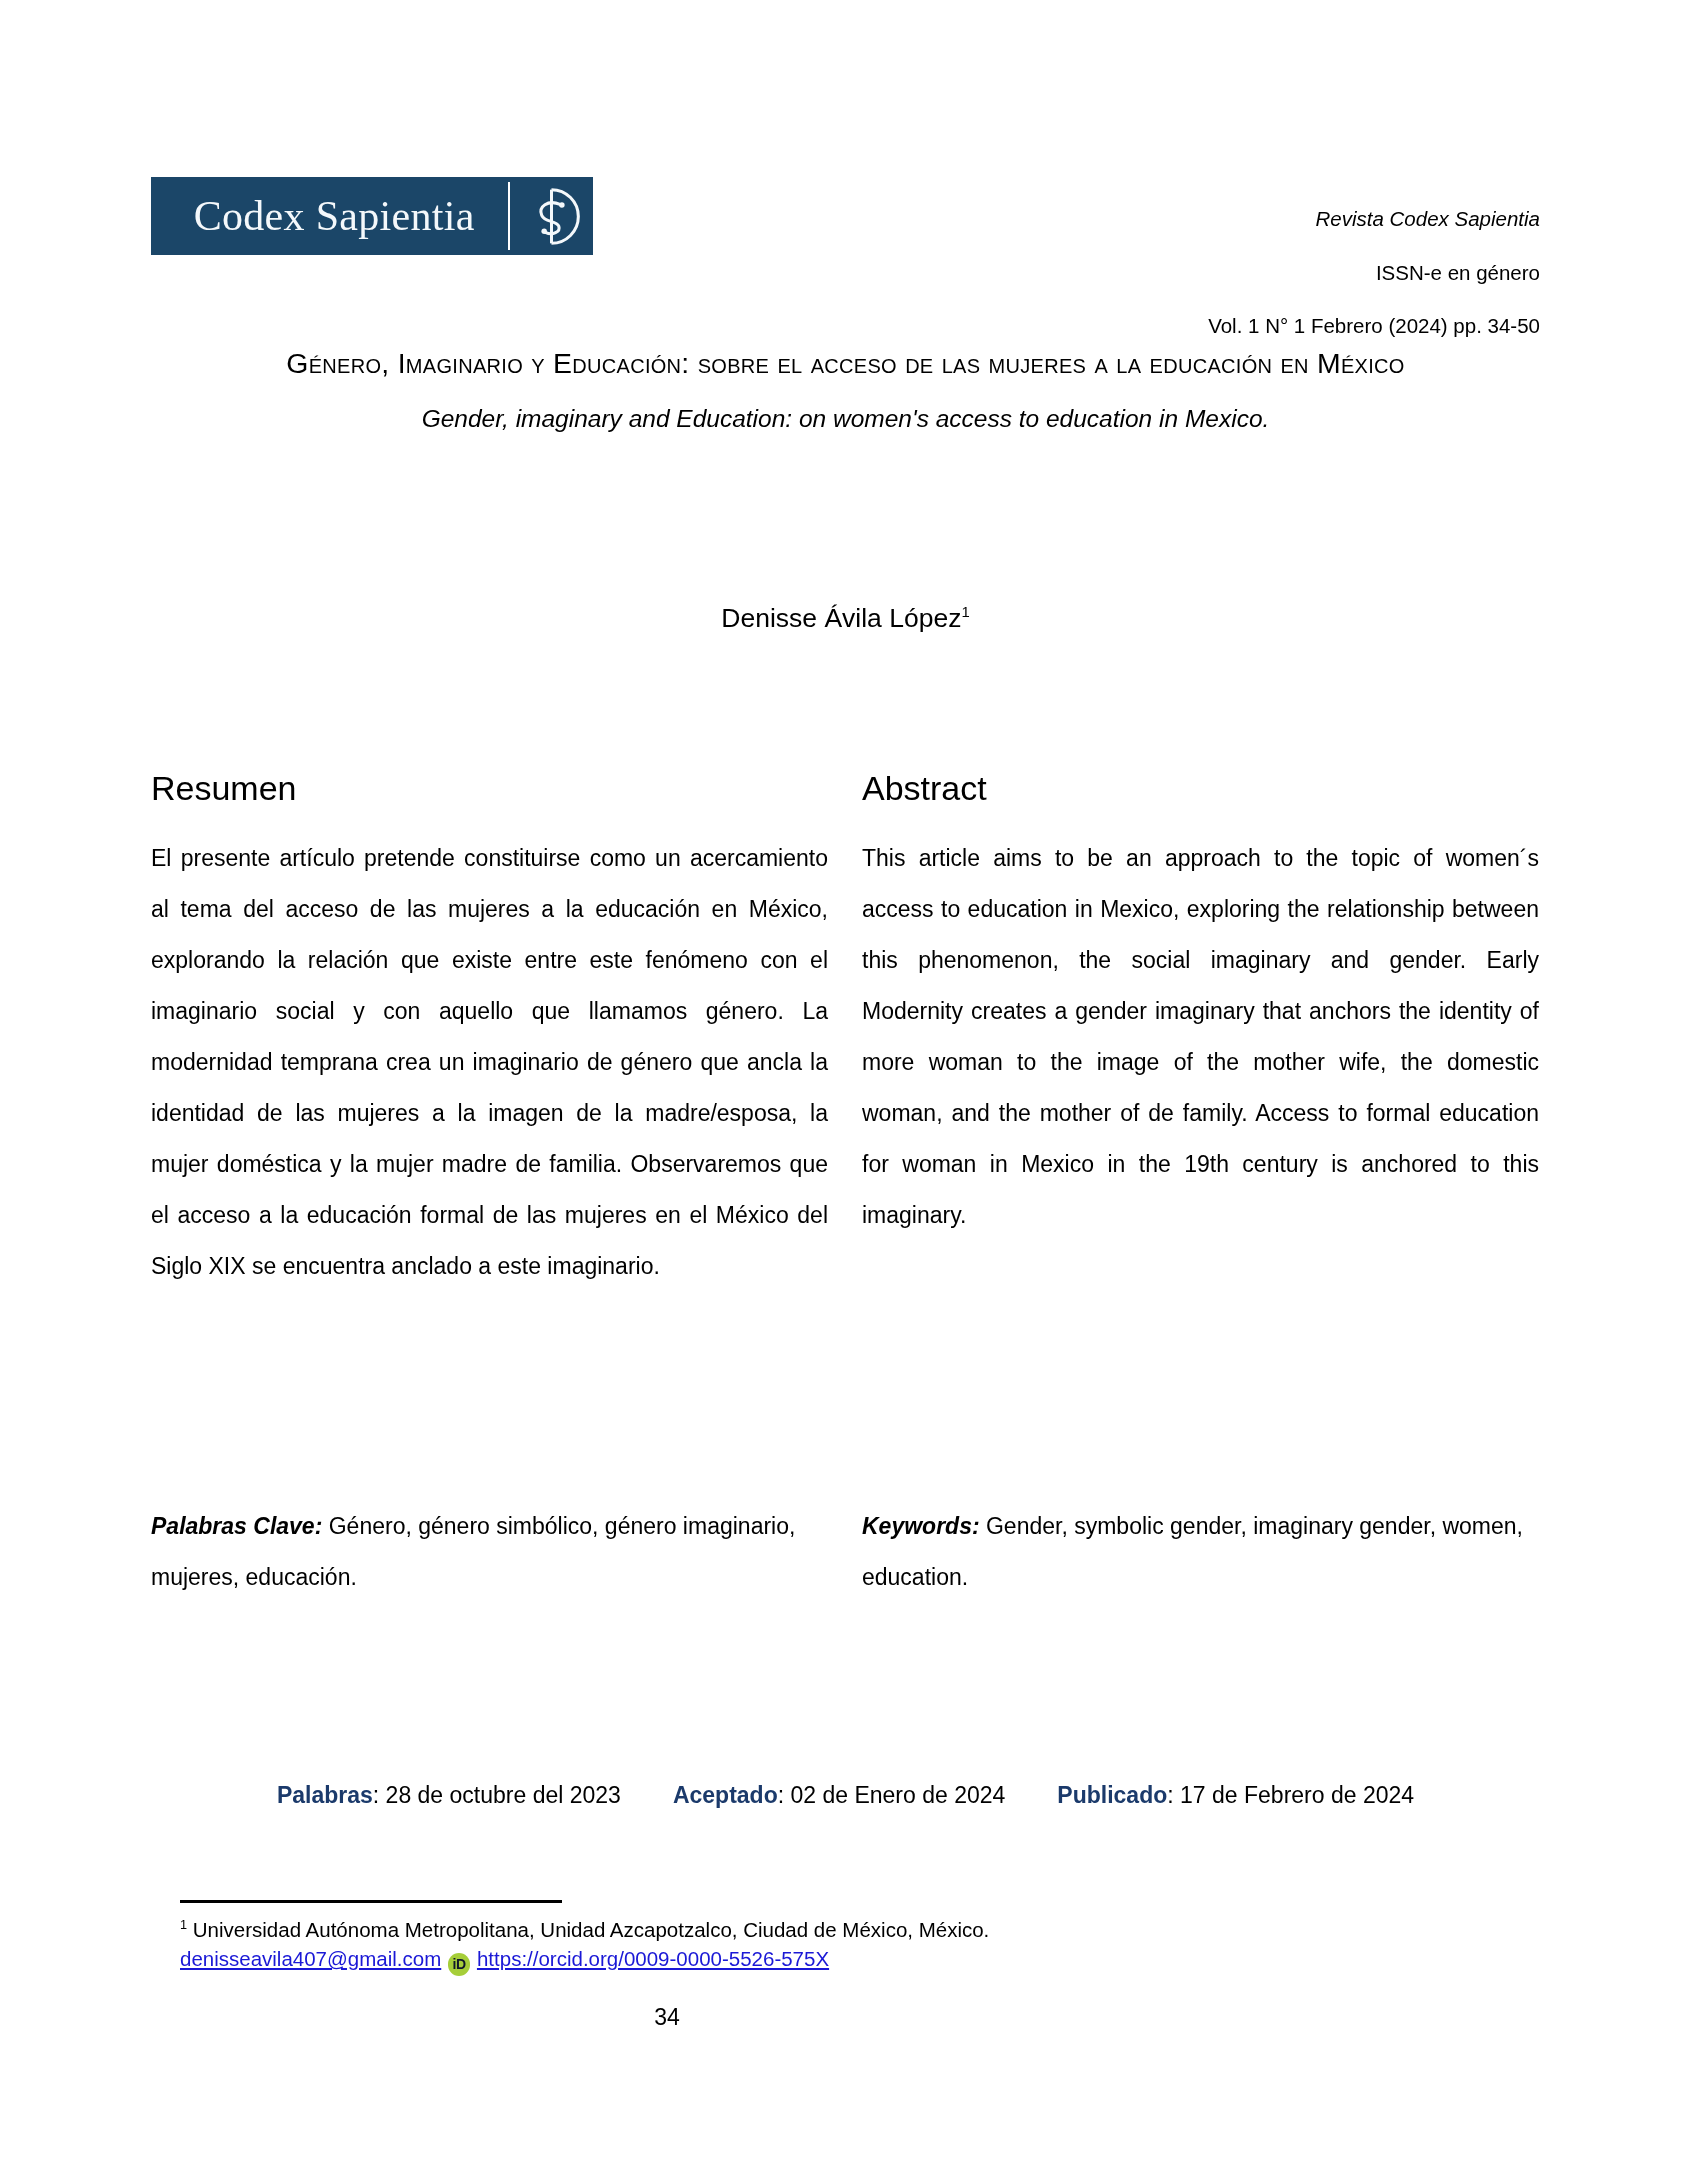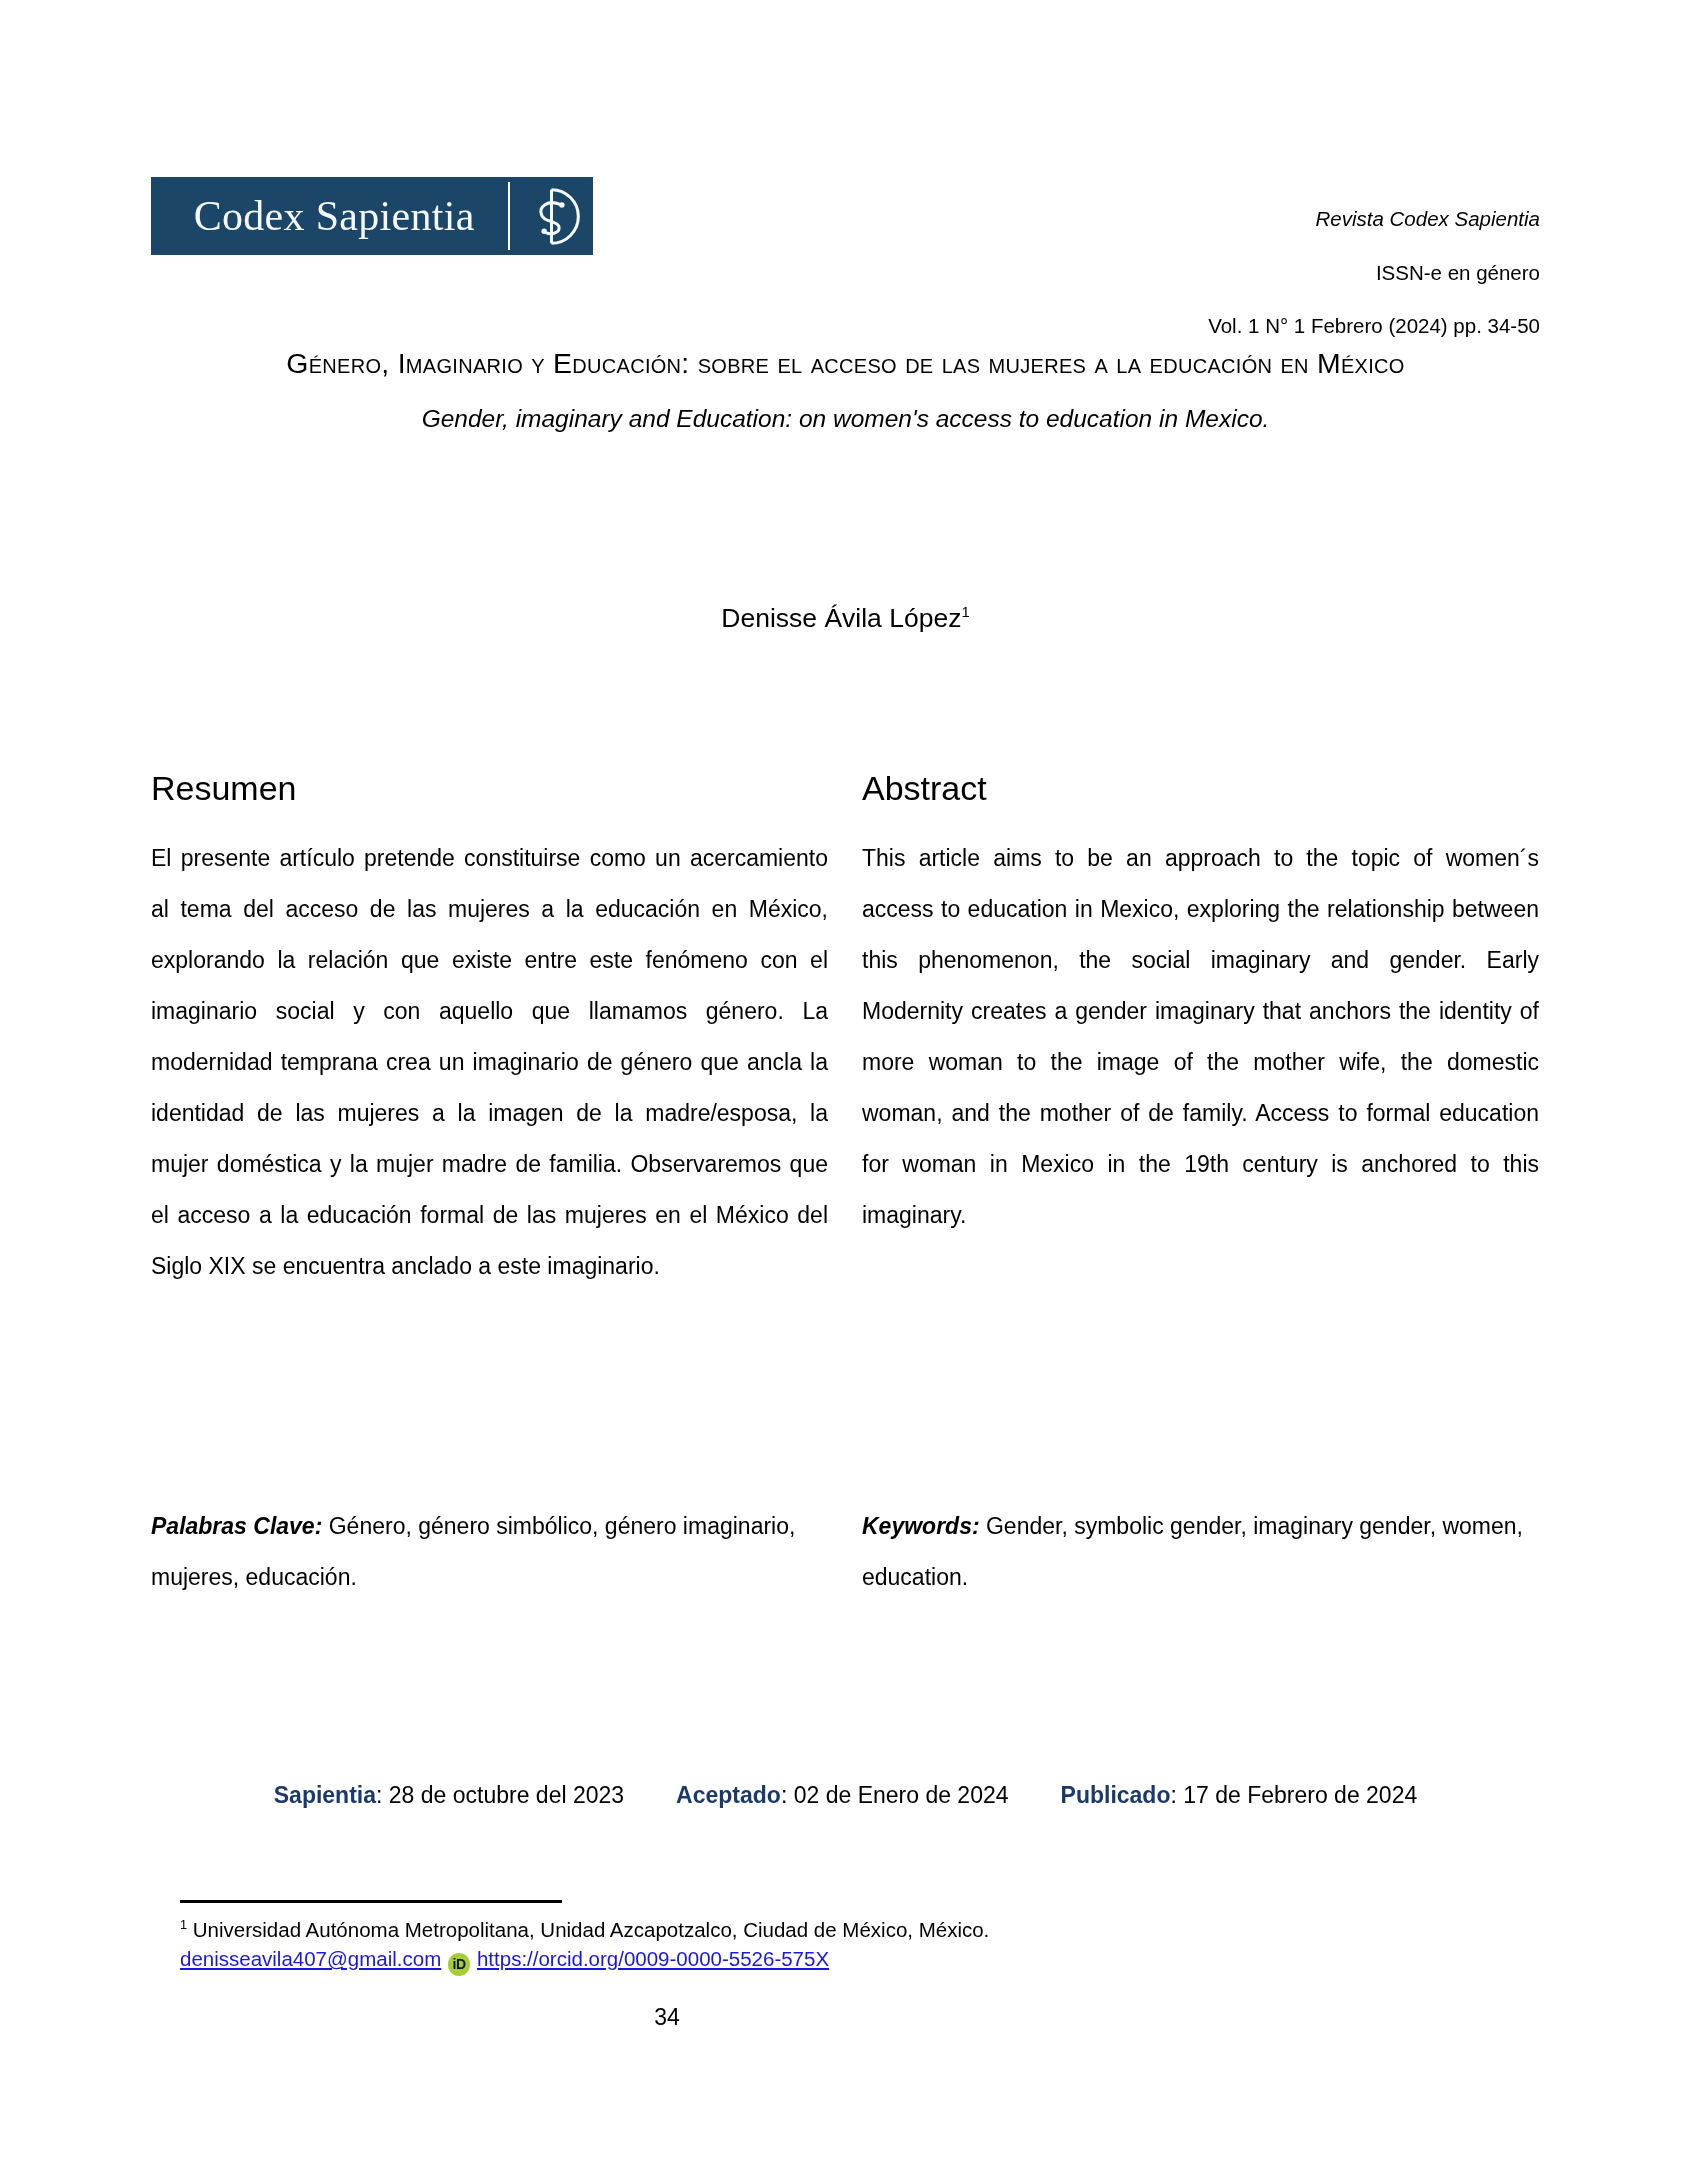--- a/index.html
+++ b/index.html
@@ -287,21 +287,21 @@
   </p>
 
   <p class="keywords kw-right">
     <span class="kw-label">Keywords:</span>
     <span>Gender, symbolic gender, imaginary gender, women, education.</span>
   </p>
 
   <div class="dates-row">
 
     <span class="date-item">
-      <span class="date-label">Sapientia</span><span class="date-value">: </span><span class="date-value">28 de octubre del 2023</span>
+      <span class="date-label">Palabras</span><span class="date-value">: </span><span class="date-value">28 de octubre del 2023</span>
     </span>
 
     <span class="date-item">
       <span class="date-label">Aceptado</span><span class="date-value">: </span><span class="date-value">02 de Enero de 2024</span>
     </span>
 
     <span class="date-item">
       <span class="date-label">Publicado</span><span class="date-value">: </span><span class="date-value">17 de Febrero de 2024</span>
     </span>
 

